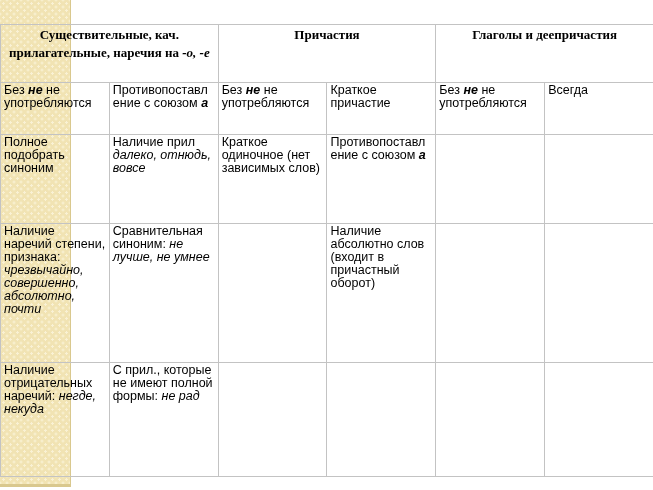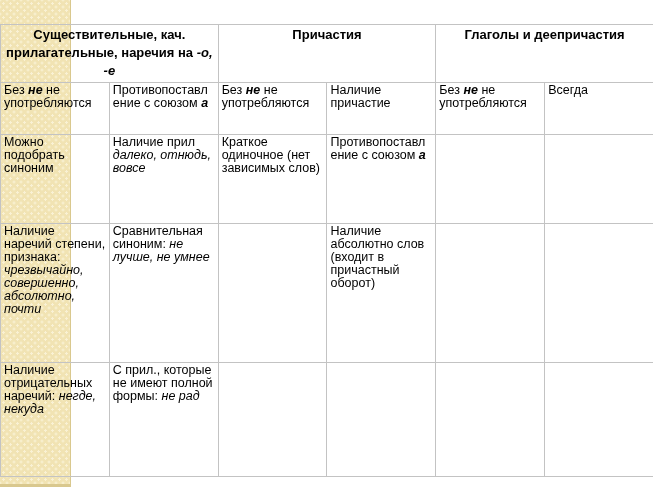--- a/index.html
+++ b/index.html
@@ -38,21 +38,21 @@
     vertical-align: top;
     padding: 1px 3px 2px 3px;
     font-size: 12.5px;
     line-height: 13px;
     font-weight: normal;
     text-align: left;
     overflow-wrap: anywhere;
     background: transparent;
   }
   thead th { font-weight: bold; text-align: center; }
-  tr.group-row th { height: 54px; font-size: 13px; line-height: 18px; }
+  tr.group-row th { height: 54px; font-size: 13px; line-height: 18px; font-family: Liberation Serif, serif; }
   tr.sub-row th   { height: 17px; font-size: 13px; line-height: 17px; }
 
   tbody tr:nth-child(1) td { height: 48px; }
   tbody tr:nth-child(2) td { height: 85px; }
   tbody tr:nth-child(3) td { height: 135px; }
   tbody tr:nth-child(4) td { height: 110px; }
   .i  { font-style: italic; }
   .bi { font-weight: bold; font-style: italic; }
 </style>
 </head>
@@ -74,26 +74,26 @@
           <th colspan="2"><span>Существительные, кач. прилагательные, наречия на </span><span class="bi">-о, -е</span></th>
           <th colspan="2"><span>Причастия</span></th>
           <th colspan="2"><span>Глаголы и деепричастия</span></th>
         </tr>
     </thead>
     <tbody id="table-body">
         <tr>
           <td><span>Без </span><span class="bi">не</span><span> не употребляются</span></td>
           <td><span>Противопоставление с союзом </span><span class="bi">а</span></td>
           <td><span>Без </span><span class="bi">не</span><span> не употребляются</span></td>
-          <td><span>Наличие причастие</span></td>
+          <td><span>Краткое причастие</span></td>
           <td><span>Без </span><span class="bi">не</span><span> не употребляются</span></td>
           <td><span>Всегда</span></td>
         </tr>
         <tr>
-          <td><span>Можно подобрать синоним</span></td>
+          <td><span>Полное подобрать синоним</span></td>
           <td><span>Наличие прил </span><span class="i">далеко, отнюдь, вовсе</span></td>
           <td><span>Краткое одиночное (нет зависимых слов)</span></td>
           <td><span>Противопоставление с союзом </span><span class="bi">а</span></td>
           <td></td>
           <td></td>
         </tr>
         <tr>
           <td><span>Наличие наречий степени, признака: </span><span class="i">чрезвычайно, совершенно, абсолютно, почти</span></td>
           <td><span>Сравнительная синоним: </span><span class="i">не лучше, не умнее</span></td>
           <td></td>

